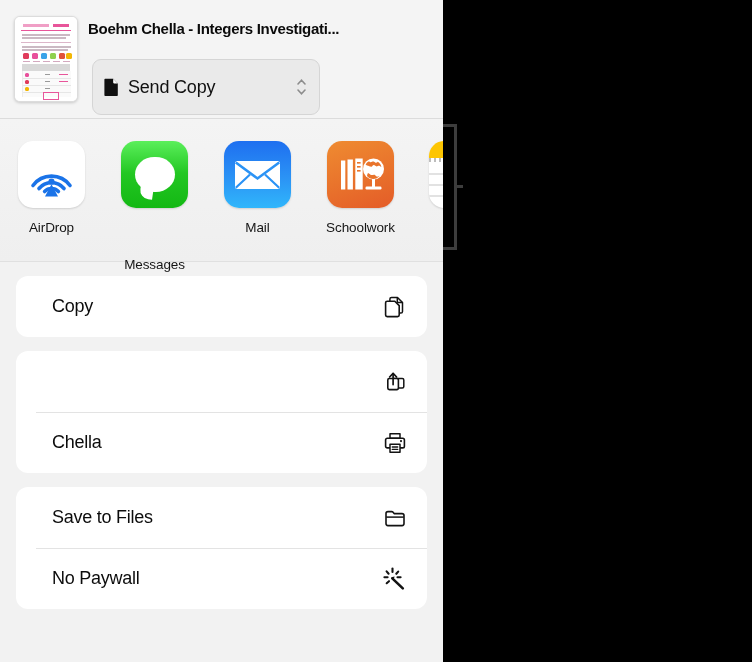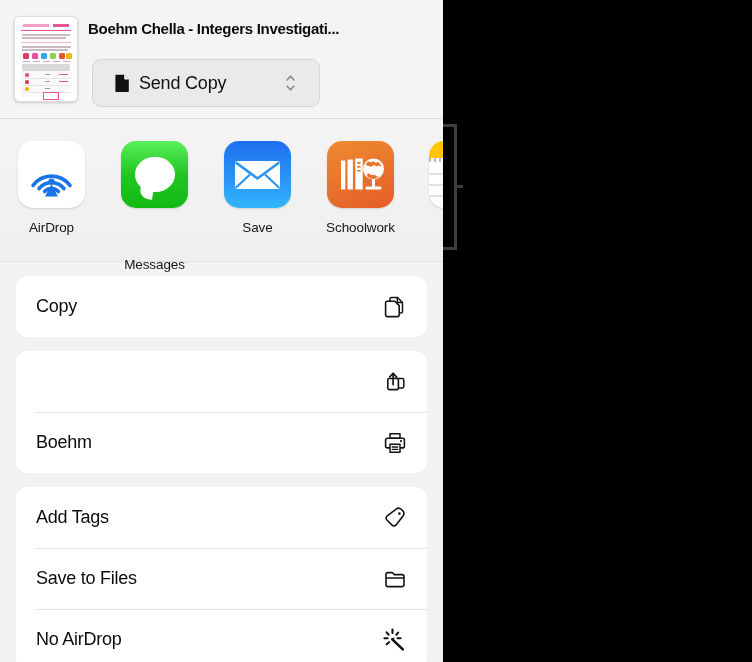--- a/index.html
+++ b/index.html
@@ -55,27 +55,27 @@
     position: absolute; left: 88px; top: 20px;
     width: 340px;
     font-size: 15px;
     font-weight: bold;
     color: #0b0b0b;
     letter-spacing: -0.3px;
     white-space: nowrap;
   }
   .send-btn {
     position: absolute; left: 92px; top: 59px;
-    width: 228px; height: 48px;
+    width: 228px; height: 56px;
     background: #eaeaea;
     border: 1px solid #d5d5d5;
     border-radius: 9px;
     display: flex; align-items: center;
     box-sizing: border-box;
-    padding: 0 22px;
+    padding: 0 11px;
   }
   .send-btn .doc-ic { width: 15px; height: 18px; margin-right: 9px; flex: none; }
   .send-btn .lbl { font-size: 18px; color: #101010; letter-spacing: -0.2px; }
   .send-btn .chev { margin-left: auto; width: 13px; height: 20px; flex: none; }
 
   
   .apps {
     position: relative;
     height: 142px;
     background: linear-gradient(180deg,#f4f4f4 0%,#efefef 100%);
@@ -126,21 +126,21 @@
   }
   .row {
     position: relative;
     height: 61px;
     display: flex; align-items: center;
     padding: 0 18px 0 20px;
   }
   .row + .row:before {
     content:''; position:absolute; left:20px; right:0; top:0; height:1px; background:#e3e3e3;
   }
-  .row-lbl { font-size: 18px; color: #0c0c0c; letter-spacing: -0.25px; }
+  .row-lbl { font-size: 18px; color: #0c0c0c; letter-spacing: -0.25px; margin-left: 16px; }
   .row-ic { margin-left: auto; width: 28px; height: 28px; display:flex;align-items:center;justify-content:center; }
 
   
   .bracket {
     position: absolute;
     left: 443px; top: 124px;
     width: 14px; height: 126px;
     border: 3px solid #3d3d3d;
     border-left: none;
     box-sizing: border-box;
@@ -242,21 +242,21 @@
       </div>
 
       <div class="app" style="left:206px;">
         <div class="app-ic ic-mail">
           <svg viewBox="0 0 67 67" width="67" height="67" aria-hidden="true">
             <rect x="11" y="20" width="45" height="28" rx="2.5" fill="#fff"></rect>
             <path d="M11.8 21.5 33.5 37.5l21.7-16" fill="none" stroke="#2b93f5" stroke-width="2.6"></path>
             <path d="M11.8 46.8 26 33.5M55.2 46.8 41 33.5" fill="none" stroke="#2b93f5" stroke-width="2.2"></path>
           </svg>
         </div>
-        <div class="app-lbl">Save</div>
+        <div class="app-lbl">Mail</div>
       </div>
 
       <div class="app" style="left:309px;">
         <div class="app-ic ic-school">
           <svg viewBox="0 0 67 67" width="67" height="67" aria-hidden="true">
             <g fill="#fff">
               <path d="M14 19.5h4.3v29H14z"></path>
               <path d="M20.5 18.5h5.4v30h-5.4z"></path>
               <path d="M28.3 17.5h7.4v31h-7.4z"></path>
             </g>
@@ -307,54 +307,45 @@
           <span class="row-ic">
             <svg viewBox="0 0 28 28" width="28" height="28" aria-hidden="true">
               <path d="M13 10.5h8.3a1.5 1.5 0 0 1 1.5 1.5v6.6a1.5 1.5 0 0 1-1.5 1.5h-5" fill="none" stroke="#131313" stroke-width="1.5" stroke-linejoin="round"></path>
               <path d="M8.3 10.5h7.6a1.5 1.5 0 0 1 1.5 1.5v8.1a1.5 1.5 0 0 1-1.5 1.5H8.3a1.5 1.5 0 0 1-1.5-1.5V12a1.5 1.5 0 0 1 1.5-1.5z" fill="#fff" stroke="#131313" stroke-width="1.6" stroke-linejoin="round"></path>
               <path d="M12.1 16.6V5.6" fill="none" stroke="#131313" stroke-width="1.7" stroke-linecap="round"></path>
               <path d="M8.6 9 12.1 5.4 15.6 9" fill="none" stroke="#131313" stroke-width="1.7" stroke-linecap="round" stroke-linejoin="round"></path>
             </svg>
           </span>
         </div>
         <div class="row">
-          <span class="row-lbl">Boehm</span>
+          <span class="row-lbl">Chella</span>
           <span class="row-ic">
             <svg viewBox="0 0 28 28" width="28" height="28" aria-hidden="true">
               <path d="M9 4.8h10v4.4H9z" fill="#fff" stroke="#131313" stroke-width="1.5" stroke-linejoin="round"></path>
               <path d="M6.3 9.2h15.4a1.7 1.7 0 0 1 1.7 1.7v6.3a1.7 1.7 0 0 1-1.7 1.7H6.3a1.7 1.7 0 0 1-1.7-1.7v-6.3a1.7 1.7 0 0 1 1.7-1.7z" fill="#fff" stroke="#131313" stroke-width="1.6" stroke-linejoin="round"></path>
               <circle cx="20" cy="12.1" r="1.1" fill="#131313"></circle>
               <path d="M9 15.3h10v7.9H9z" fill="#fff" stroke="#131313" stroke-width="1.5" stroke-linejoin="round"></path>
               <path d="M11.3 18h5.4M11.3 20.4h5.4" stroke="#131313" stroke-width="1.4" stroke-linecap="round"></path>
             </svg>
           </span>
         </div>
       </div>
 
       <div class="card">
         <div class="row">
-          <span class="row-lbl">Add Tags</span>
-          <span class="row-ic">
-            <svg viewBox="0 0 28 28" width="28" height="28" aria-hidden="true">
-              <path d="M21.6 6.6c1.3 1.3 1.6 3.4.7 4.9l-7 9.3a2.8 2.8 0 0 1-4.2.3L5.9 16a2.8 2.8 0 0 1 .3-4.2l9.3-7c1.5-.9 3.6-.6 4.9.7z" fill="none" stroke="#131313" stroke-width="1.6" stroke-linejoin="round"></path>
-              <circle cx="18.4" cy="9.6" r="1.3" fill="#131313"></circle>
-            </svg>
-          </span>
-        </div>
-        <div class="row">
           <span class="row-lbl">Save to Files</span>
           <span class="row-ic">
             <svg viewBox="0 0 28 28" width="28" height="28" aria-hidden="true">
               <path d="M5 9.6a2 2 0 0 1 2-2h3.6a2 2 0 0 1 1.5.7l1 1.3H21a2 2 0 0 1 2 2v8a2 2 0 0 1-2 2H7a2 2 0 0 1-2-2z" fill="none" stroke="#131313" stroke-width="1.6" stroke-linejoin="round"></path>
               <path d="M5.2 13.1h17.6" fill="none" stroke="#131313" stroke-width="1.5"></path>
             </svg>
           </span>
         </div>
         <div class="row">
-          <span class="row-lbl">No AirDrop</span>
+          <span class="row-lbl">No Paywall</span>
           <span class="row-ic">
             <svg viewBox="0 0 28 28" width="28" height="28" aria-hidden="true">
               <g stroke="#131313" stroke-width="2.1" stroke-linecap="round">
                 <path d="M11.5 3.6v3.3"></path>
                 <path d="M5.6 6.4 7.6 8.7"></path>
                 <path d="M3.4 12.3h3.2"></path>
                 <path d="M5.7 18.2 8 16.2"></path>
                 <path d="M17.2 6.6 15.3 8.8"></path>
                 <path d="M19.6 12.3h-3.1"></path>
               </g>

